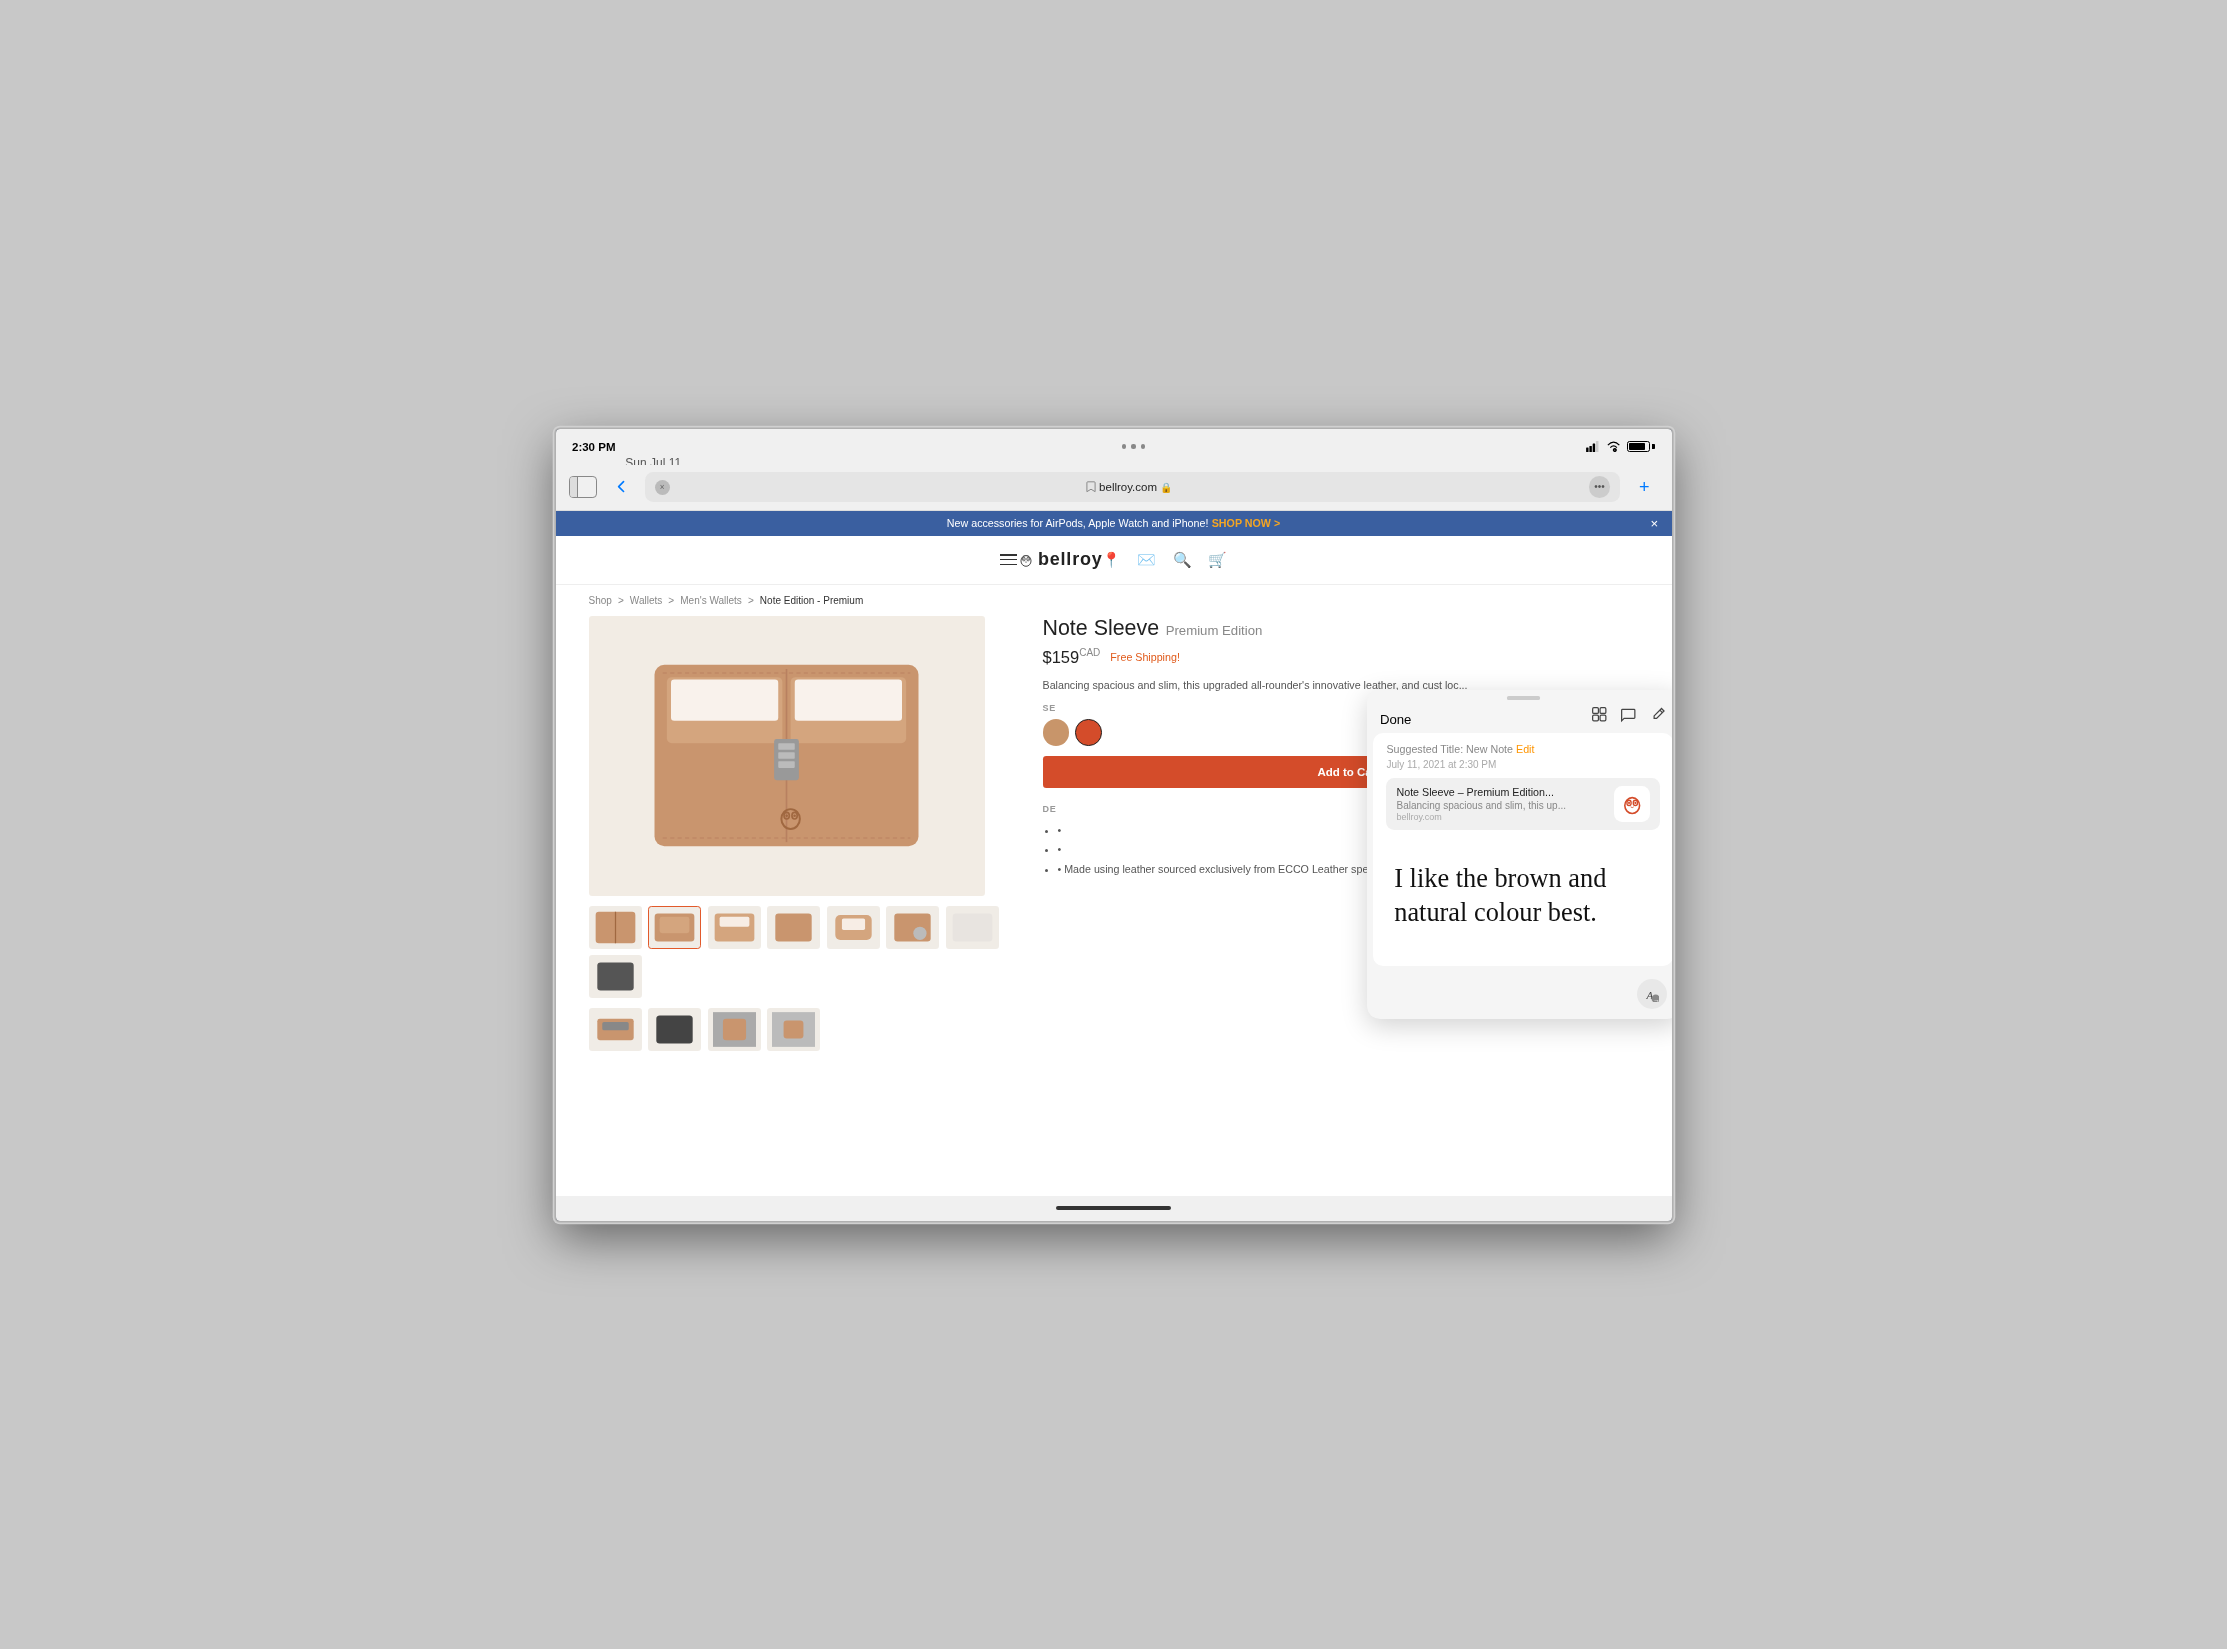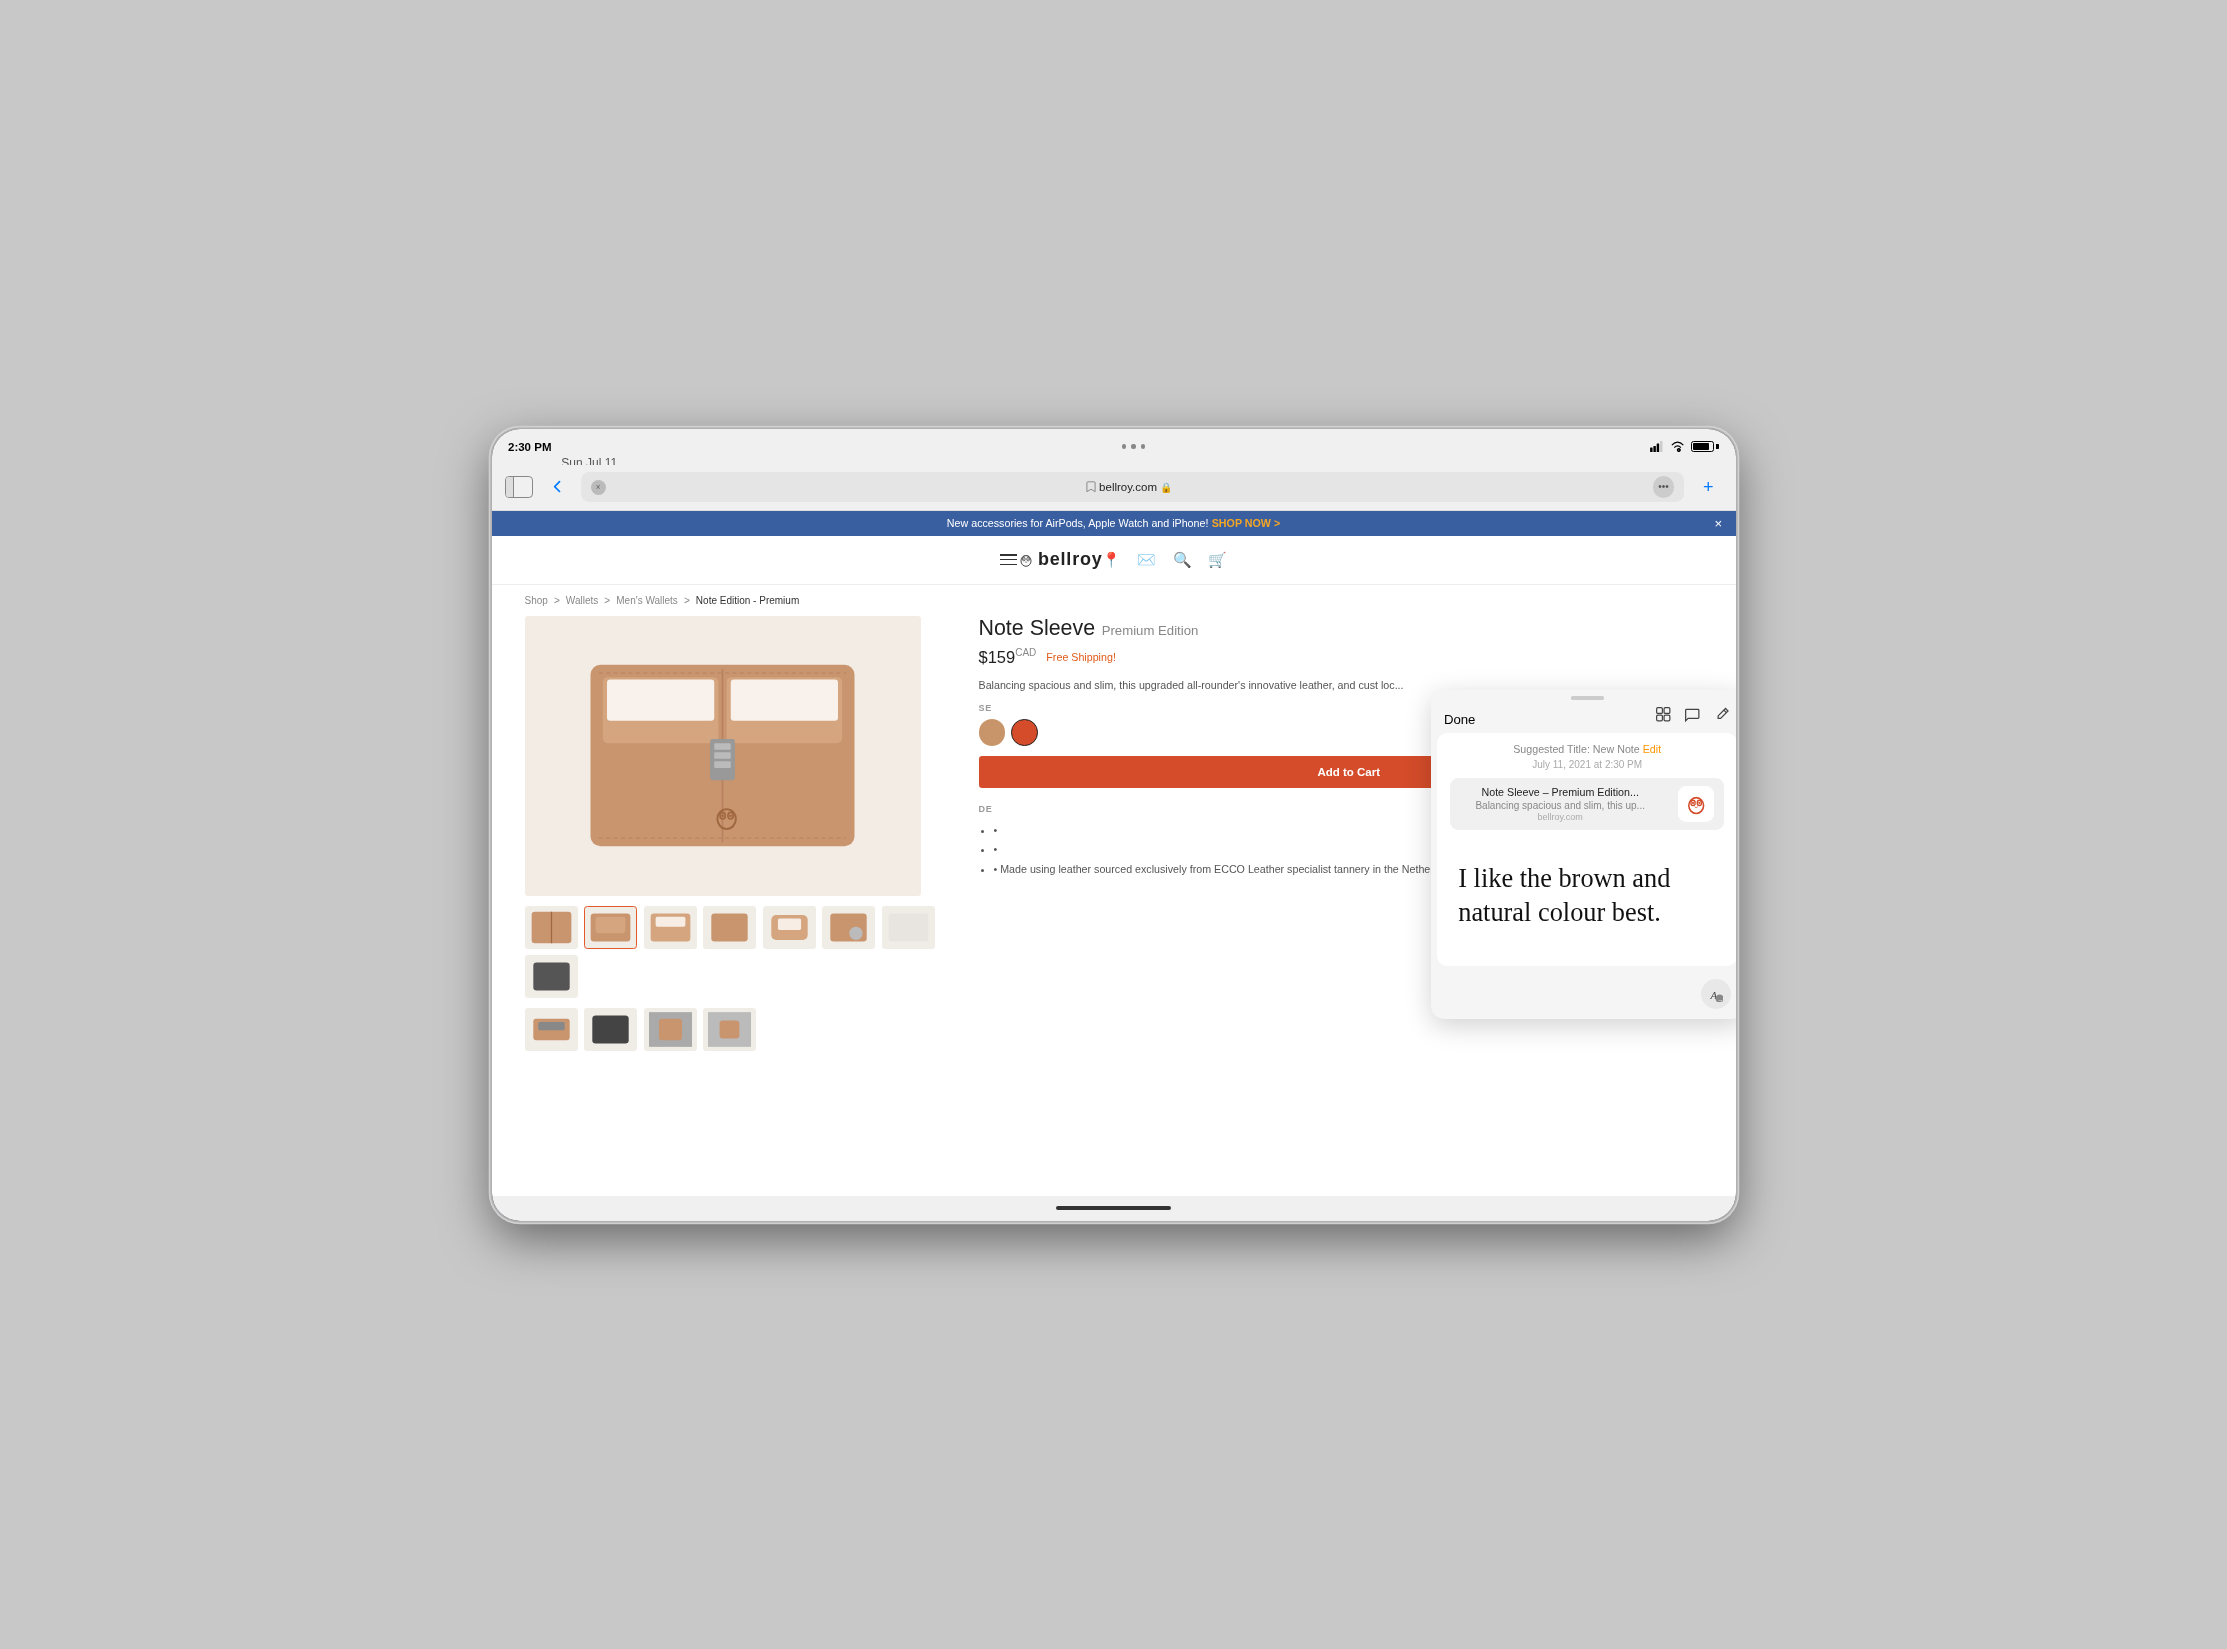--- a/index.html
+++ b/index.html
@@ -6,24 +6,24 @@
     body {
       background: #c8c8c8;
       display: flex;
       justify-content: center;
       align-items: center;
       min-height: 100vh;
       font-family: -apple-system, BlinkMacSystemFont, 'Helvetica Neue', sans-serif;
     }
 
     .ipad-frame {
-      width: 1244px;
+      width: 1116px;
       height: 792px;
       background: #0f172a;
-      border-radius: 28px;
+      border-radius: 4px;
       box-shadow:
         0 0 0 1.6px #b0b0b0,
         0 0 0 3.3px #d0d0d0,
         0 16.5px 49px rgba(0,0,0,0.5);
       overflow: hidden;
       position: relative;
       display: flex;
       flex-direction: column;
     }
 
@@ -466,21 +466,20 @@
       font-size: 16.5px;
       color: #444;
       cursor: pointer;
     }
     .notes-content-area {
       background: #fff;
       margin: 0 6.6px;
       border-radius: 10px;
       padding: 10px 13.2px;
       margin-bottom: 6.6px;
-      text-align: center;
     }
     .suggested-title {
       font-size: 10.7px;
       color: #888;
       margin-bottom: 3.3px;
     }
     .suggested-title .edit-link {
       color: #ff9500;
       cursor: pointer;
       font-size: 10.7px;

